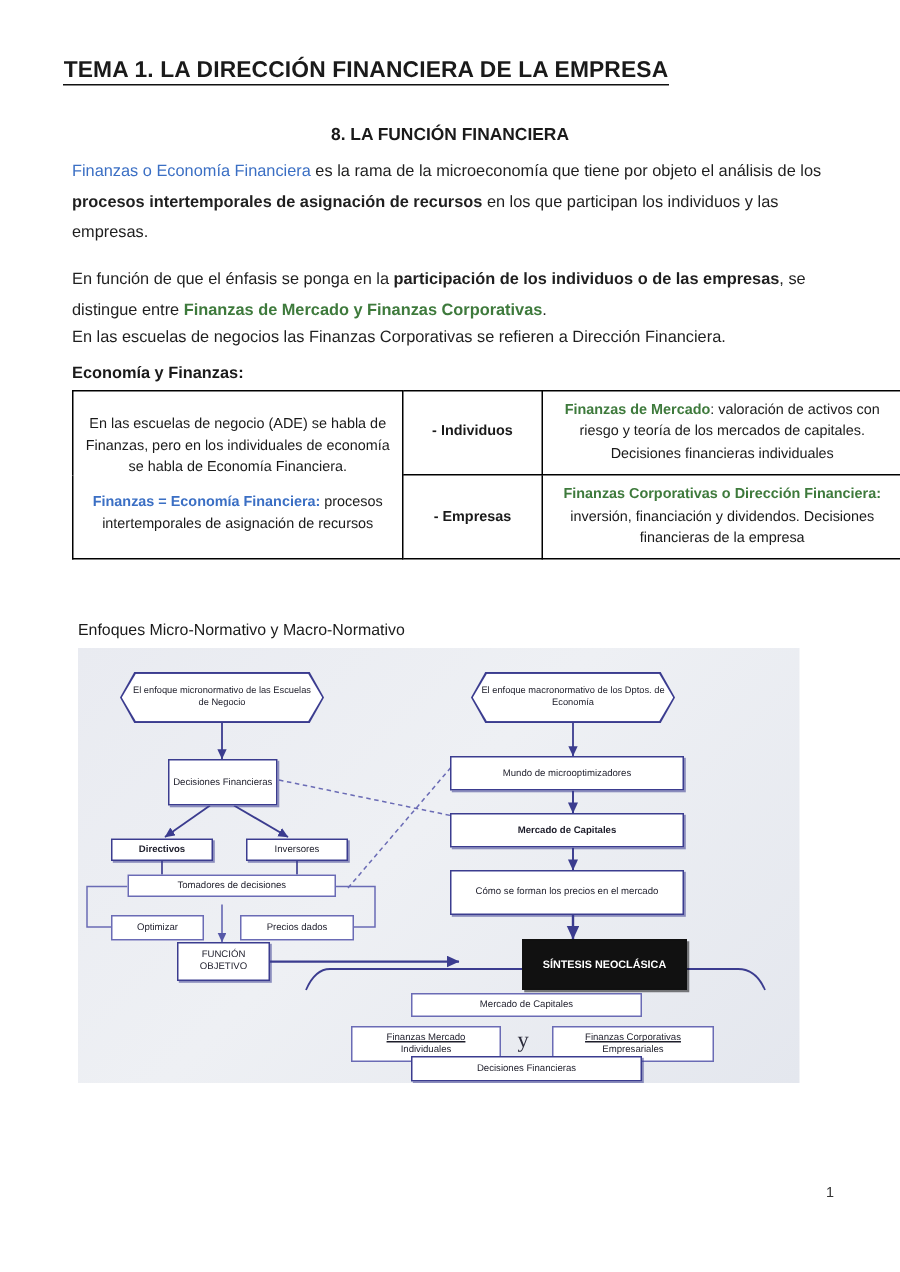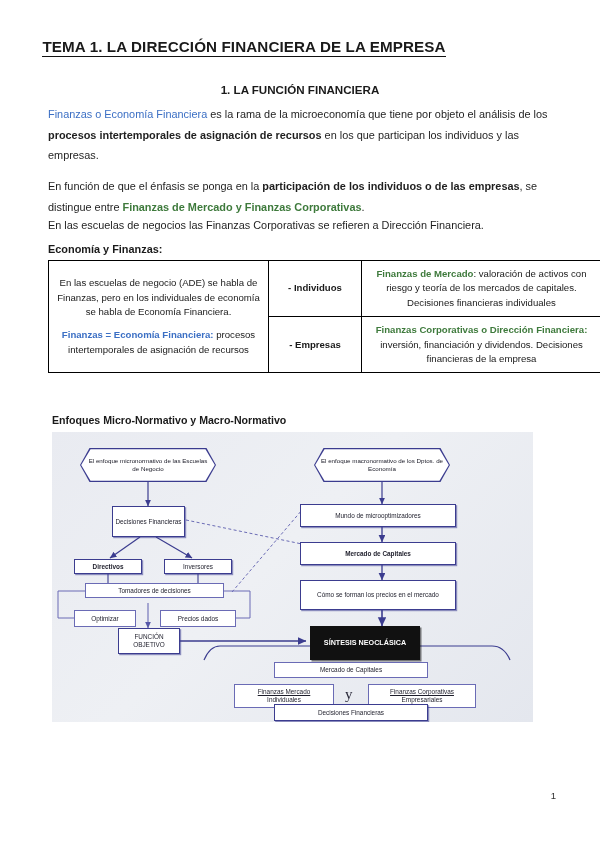--- a/index.html
+++ b/index.html
@@ -49,21 +49,21 @@
   .col-a{width:205px;}
   .col-b{width:78px;}
   .col-c{width:225px;}
   .cell-b{font-weight:bold;font-size:10px;text-align:center;}
   .cell-c .hd{color:#3e7a3c;font-weight:bold;}
   .cell-a .lead{color:#3b6fc4;font-weight:bold;}
   .gap{height:9px;}
 
   
   .diagram-caption{
-    position:absolute;left:52px;top:414px;font-size:10.6px;font-weight:bold;
+    position:absolute;left:52px;top:414px;font-size:10.6px;font-weight:normal;
   }
   .diagram{
     position:absolute;left:52px;top:432px;width:481px;height:290px;
     background:linear-gradient(135deg,#e9ebf1 0%,#eef0f4 45%,#e4e7ee 100%);
     overflow:hidden;
   }
   .diagram svg{position:absolute;left:0;top:0;}
   .nd{
     position:absolute;background:#ffffff;border:1.3px solid #3b3c8f;
     display:flex;align-items:center;justify-content:center;text-align:center;
@@ -83,41 +83,42 @@
     position:absolute;inset:1.2px;background:#fff;
     clip-path:polygon(7% 0,93% 0,100% 50%,93% 100%,7% 100%,0 50%);
     display:flex;align-items:center;justify-content:center;text-align:center;
     font-size:6.2px;line-height:8.4px;color:#20202c;padding:0 5px;box-sizing:border-box;
   }
   .dark{
     position:absolute;background:#111111;border:1.3px solid #111;
     display:flex;align-items:center;justify-content:center;text-align:center;
     color:#ffffff;font-weight:bold;font-size:7.2px;line-height:9.4px;
     box-shadow:1.5px 1.5px 0 rgba(0,0,0,.5);
+    margin-left:38px;
   }
   .und{text-decoration:underline;}
   .ybig{
     position:absolute;font-size:15px;color:#2a2a3a;font-weight:normal;
     font-family:"Liberation Serif", serif;
   }
 
   .page-num{
     position:absolute;right:44px;top:790px;font-size:9.6px;color:#333;
   }
 </style>
 </head>
 <body>
 
 <div class="page">
 
   <div class="doc-title">
     <span>TEMA 1. LA DIRECCIÓN FINANCIERA DE LA EMPRESA</span>
   </div>
 
-  <div class="section-title">1. LA FUNCIÓN FINANCIERA</div>
+  <div class="section-title">8. LA FUNCIÓN FINANCIERA</div>
 
   <div class="para" id="para1">
     <span class="blue">Finanzas o Economía Financiera</span><span> es la rama de la microeconomía que tiene por objeto el análisis de los </span><span class="bold">procesos intertemporales de asignación de recursos</span><span> en los que participan los individuos y las empresas.</span>
   </div>
 
   <div class="para" id="para3">En las escuelas de negocios las Finanzas Corporativas se refieren a Dirección Financiera.</div>
 
   <div class="para" id="para2">
     <span>En función de que el énfasis se ponga en la </span><span class="bold">participación de los individuos o de las empresas</span><span>, se distingue entre </span><span class="green">Finanzas de Mercado y Finanzas Corporativas</span><span>.</span>
   </div>

